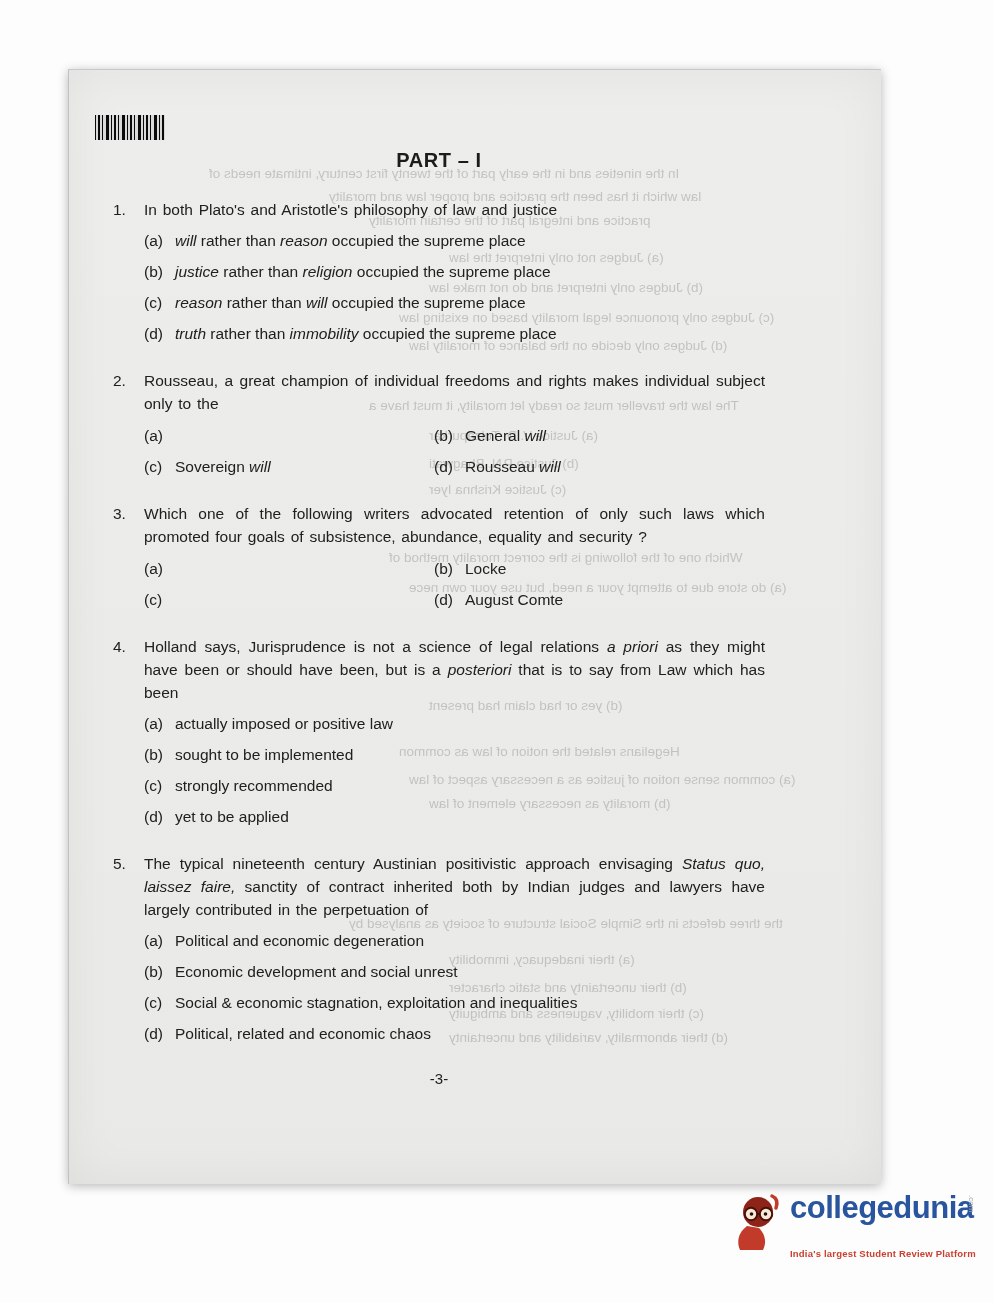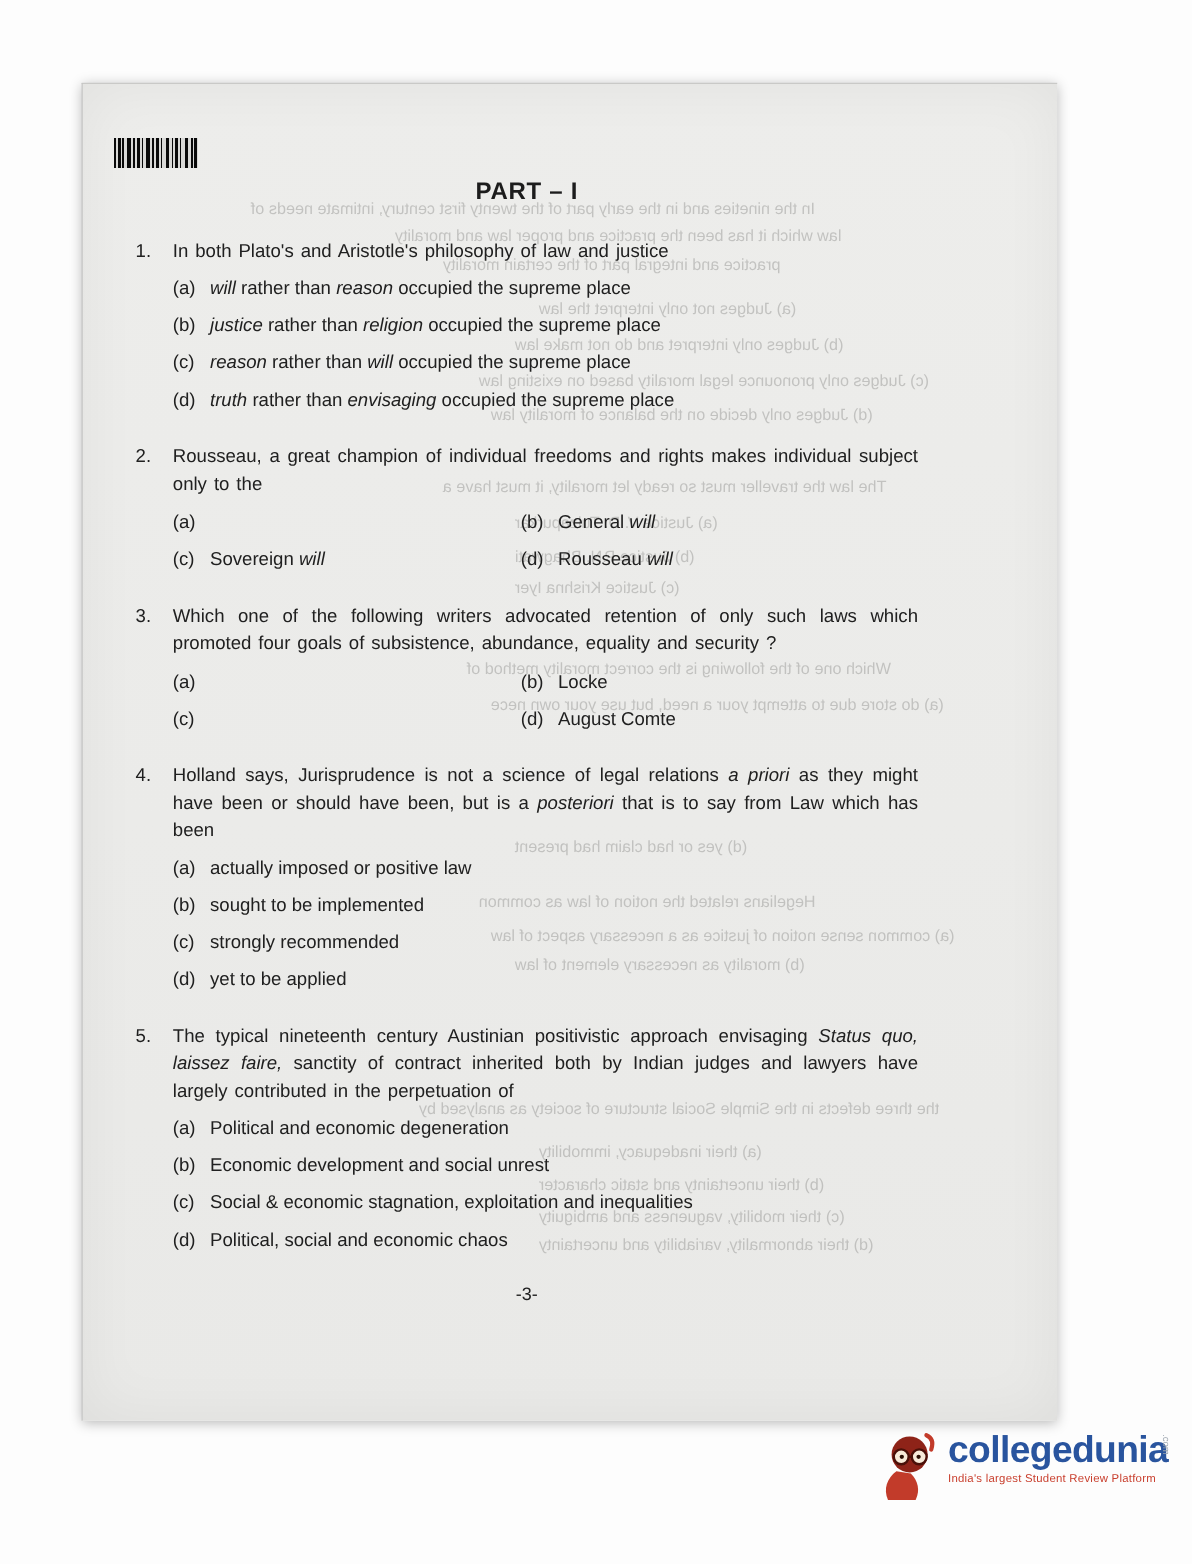--- a/index.html
+++ b/index.html
@@ -79,21 +79,21 @@
 
   
   .logo{
     position:absolute;left:733px;top:1192px;
     display:flex;align-items:flex-start;gap:7px;
   }
   .logo-text{display:flex;flex-direction:column;}
   .brand-row{display:flex;align-items:flex-start;line-height:1;}
   .brand{font-size:31px;font-weight:bold;color:#29549e;letter-spacing:-.5px;}
   .brand-suffix{font-size:8px;color:#9aa3ad;margin-left:2px;margin-top:3px;transform:rotate(90deg);transform-origin:left top;}
-  .tagline{font-size:9.5px;color:#c9402f;font-weight:normal;margin-top:4px;letter-spacing:.2px;}
+  .tagline{font-size:9.5px;color:#c9402f;font-weight:bold;margin-top:25px;letter-spacing:.2px;}
 </style>
 </head>
 <body>
 
 <div class="paper">
 
   <div class="bleed">
     <span>In the nineties and in the early part of the twenty first century, intimate needs of</span>
     <span>law which it has been the practice and proper law and morality</span>
     <span>practice and integral part of the certain morality</span>
@@ -135,21 +135,21 @@
           <div class="option">
             <span class="opt-label">(b)</span>
             <span class="opt-text"><span class="it">justice</span><span> rather than </span><span class="it">religion</span><span> occupied the supreme place</span></span>
           </div>
           <div class="option">
             <span class="opt-label">(c)</span>
             <span class="opt-text"><span class="it">reason</span><span> rather than </span><span class="it">will</span><span> occupied the supreme place</span></span>
           </div>
           <div class="option">
             <span class="opt-label">(d)</span>
-            <span class="opt-text"><span class="it">truth</span><span> rather than </span><span class="it">envisaging</span><span> occupied the supreme place</span></span>
+            <span class="opt-text"><span class="it">truth</span><span> rather than </span><span class="it">immobility</span><span> occupied the supreme place</span></span>
           </div>
         </div>
       </div>
     </div>
 
     <div class="question">
       <div class="q-num">2.</div>
       <div class="q-body">
         <div class="q-text"><span>Rousseau, a great champion of individual freedoms and rights makes individual subject only to the</span></div>
         <div class="options two-col">
@@ -232,21 +232,21 @@
           <div class="option">
             <span class="opt-label">(b)</span>
             <span class="opt-text"><span>Economic development and social unrest</span></span>
           </div>
           <div class="option">
             <span class="opt-label">(c)</span>
             <span class="opt-text"><span>Social &amp; economic stagnation, exploitation and inequalities</span></span>
           </div>
           <div class="option">
             <span class="opt-label">(d)</span>
-            <span class="opt-text"><span>Political, social and economic chaos</span></span>
+            <span class="opt-text"><span>Political, related and economic chaos</span></span>
           </div>
         </div>
       </div>
     </div>
 
     <div class="page-number">-3-</div>
   </div>
 </div>
 
 <div class="logo">

